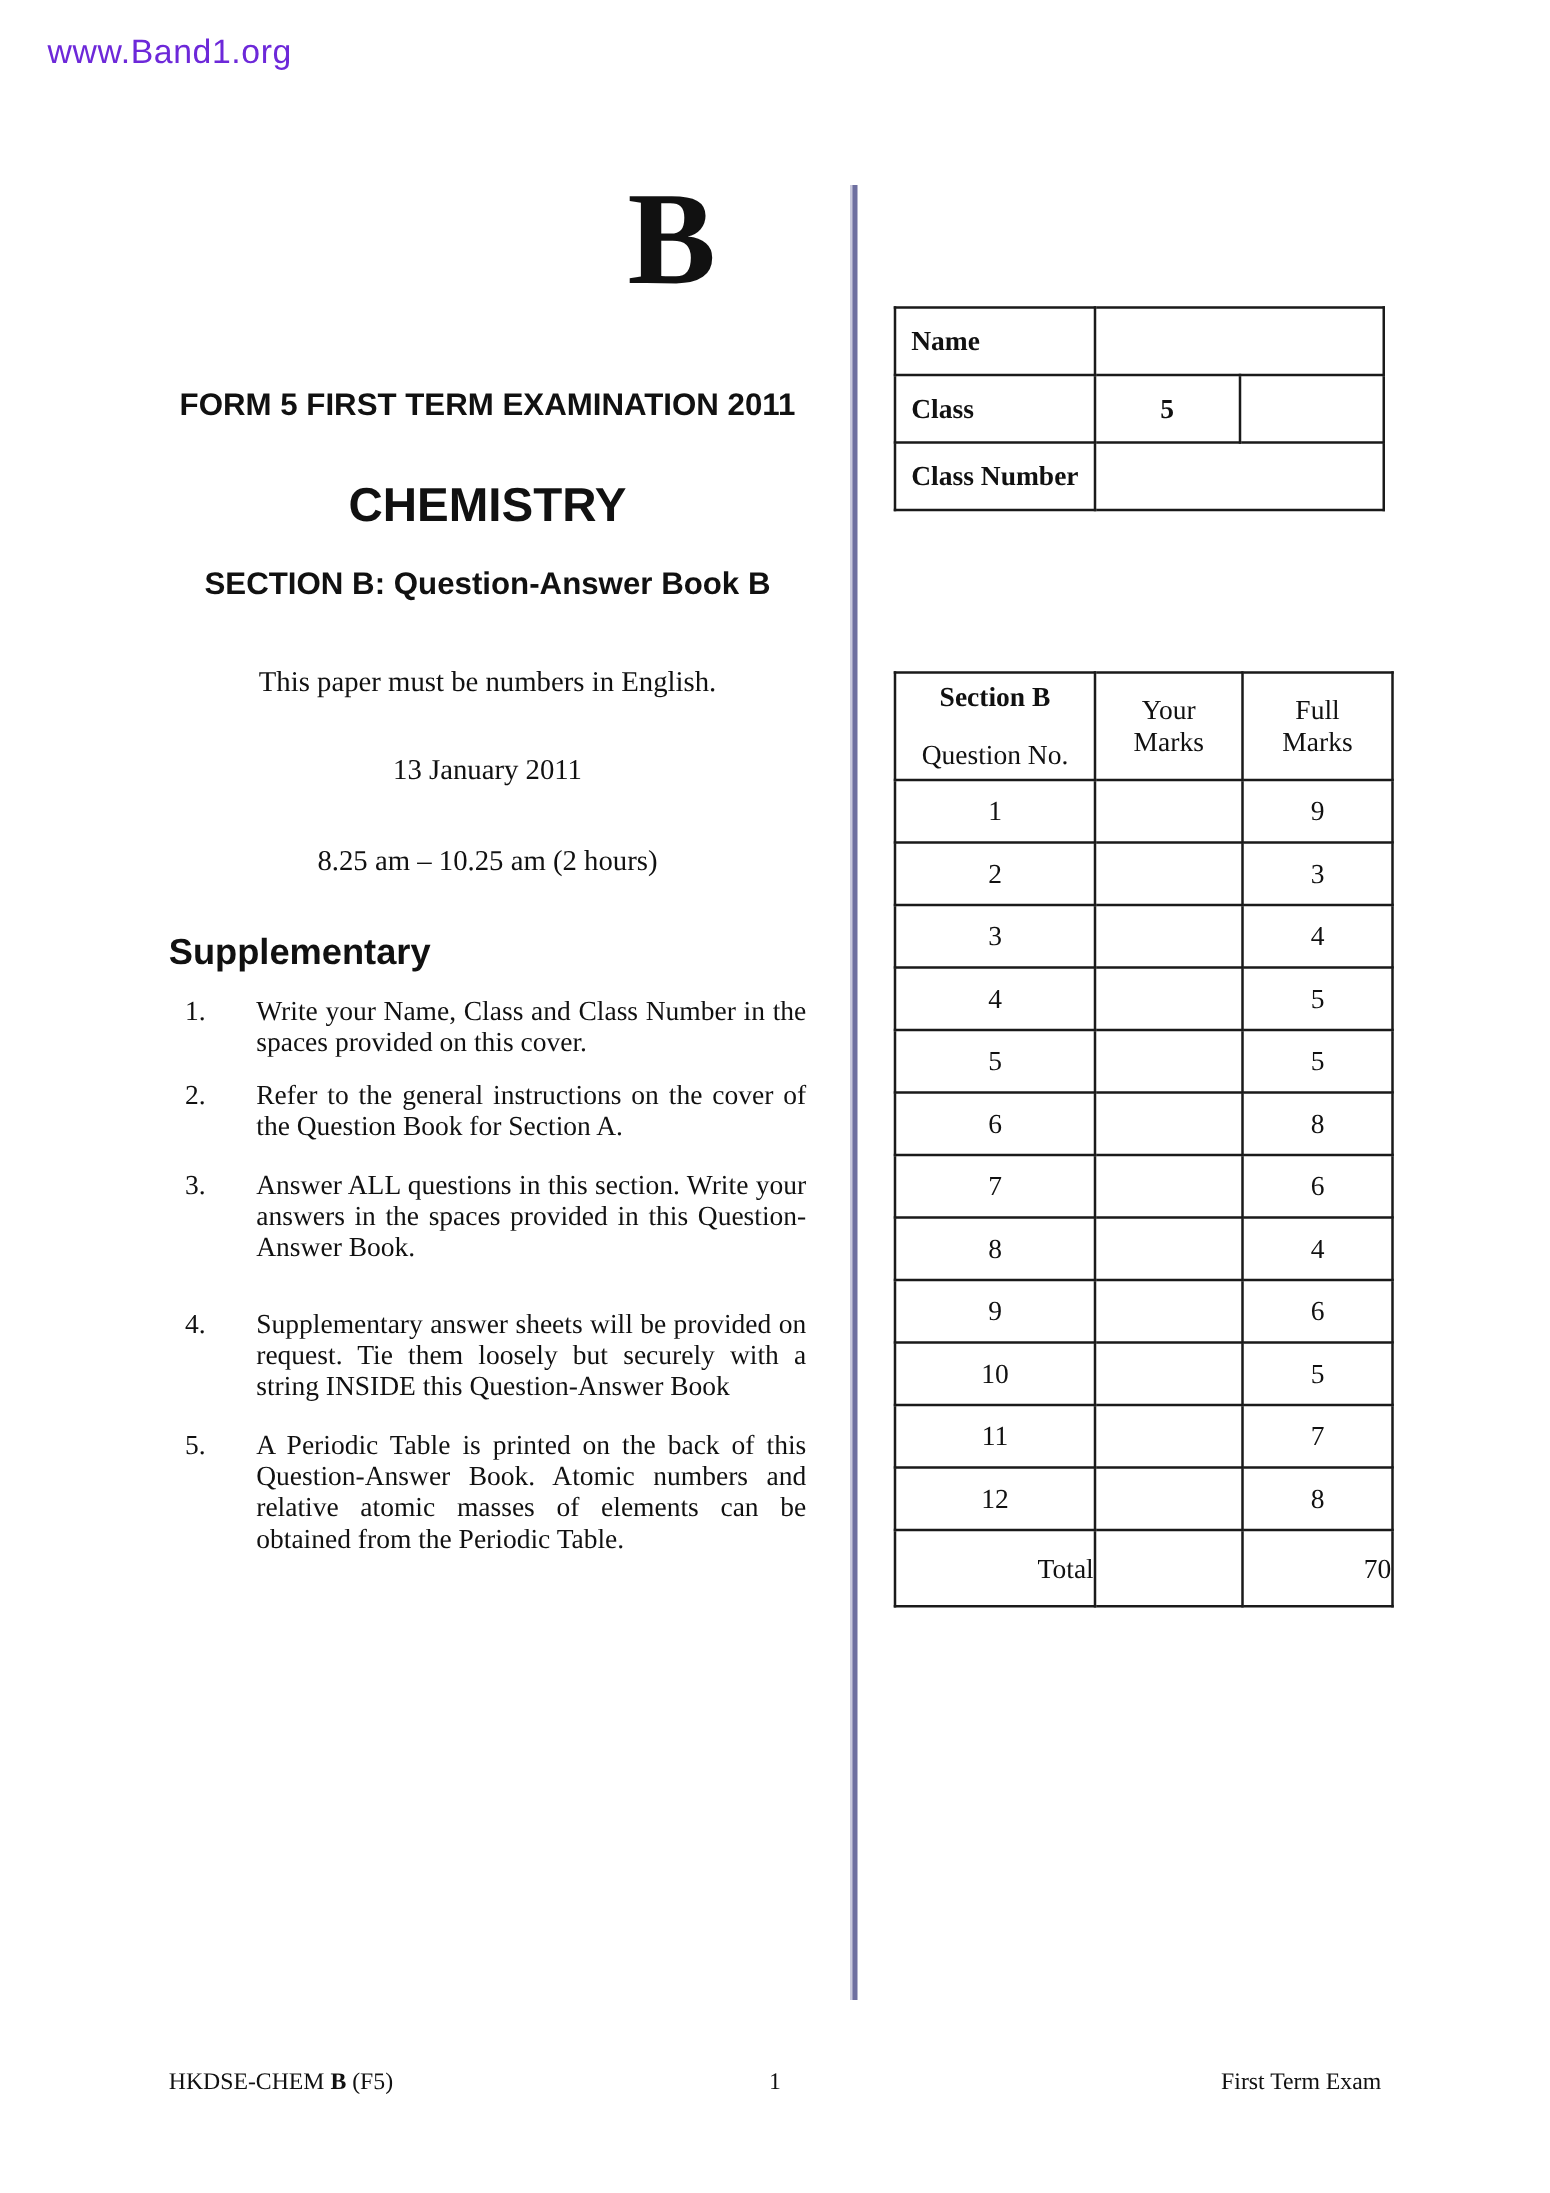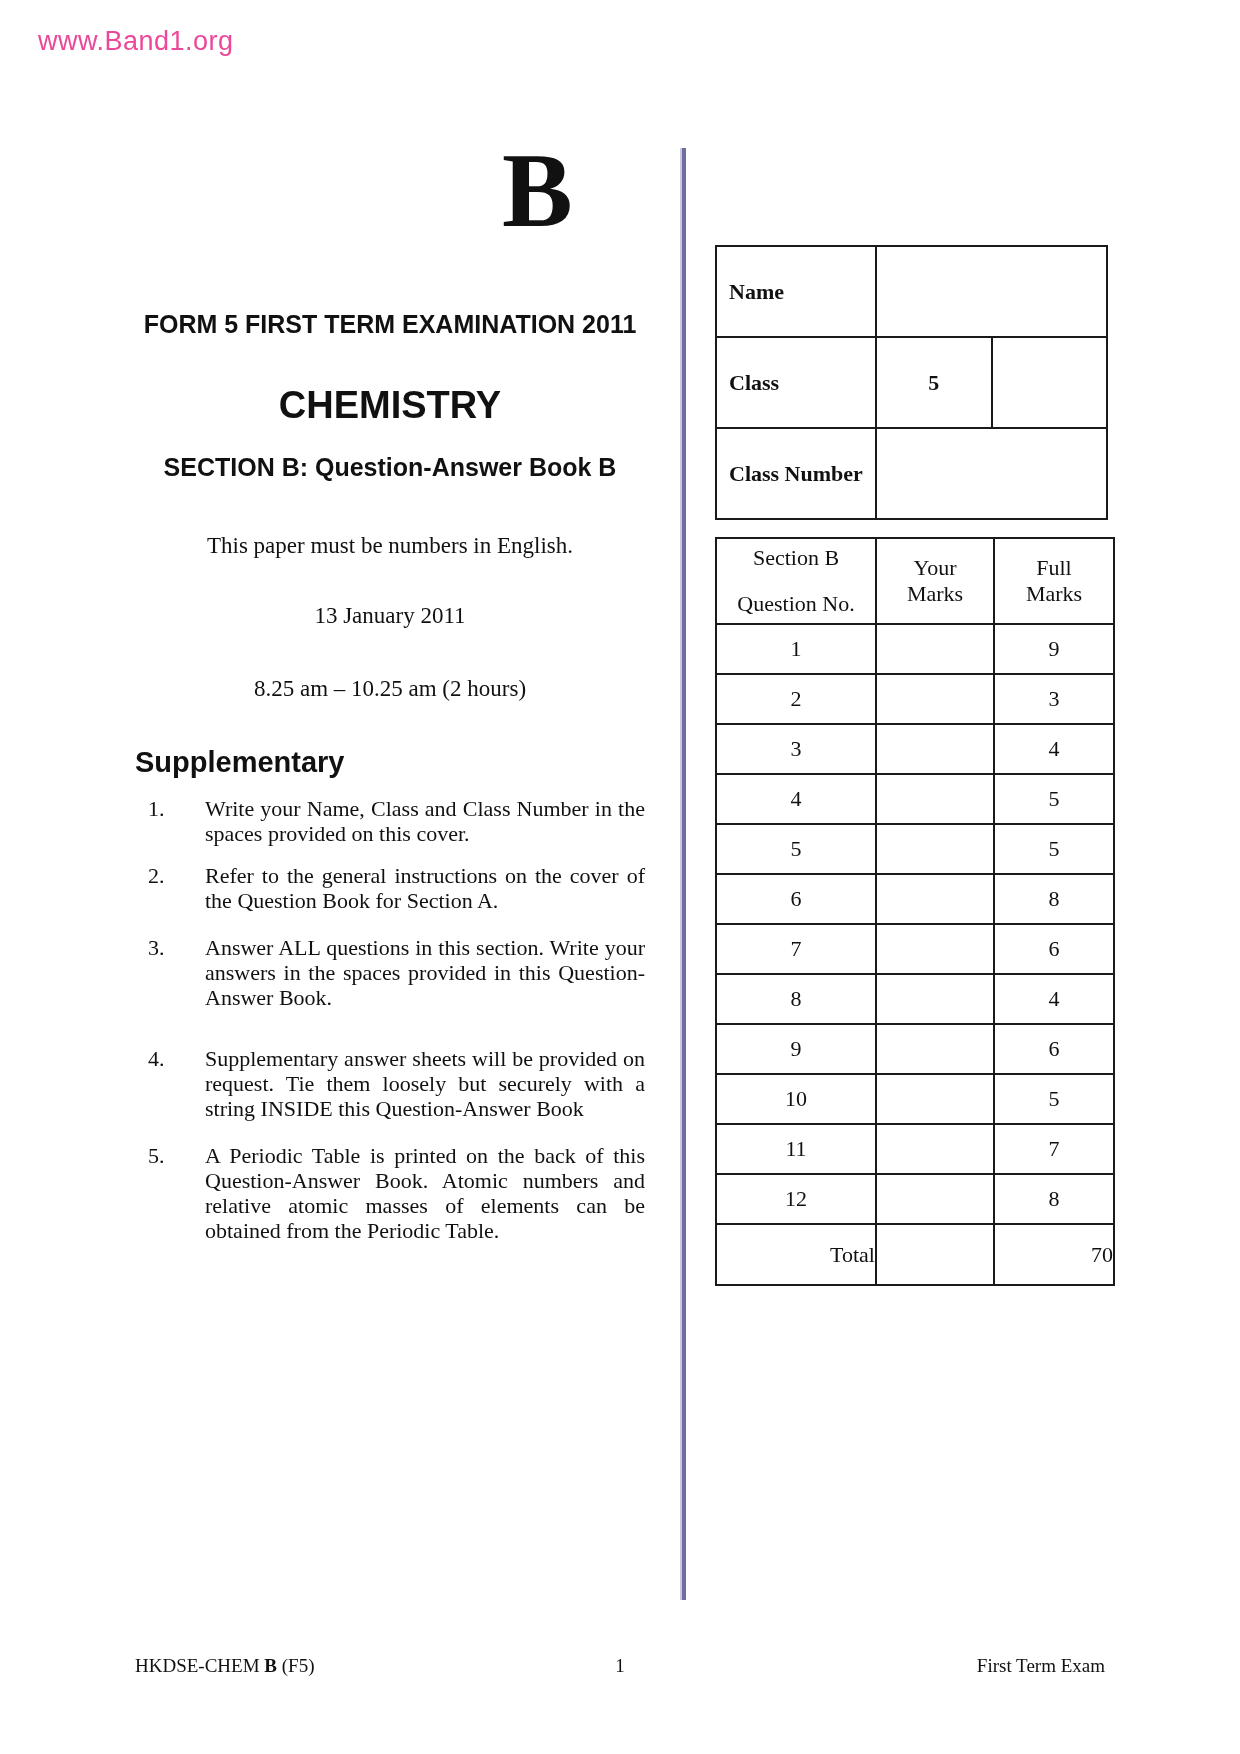--- a/index.html
+++ b/index.html
@@ -9,21 +9,21 @@
     position:relative;
     font-family:"Liberation Serif", serif;
     color:#111111;
     overflow:hidden;
   }
   .abs { position:absolute; }
 
   .watermark {
     left:38px; top:26px;
     font-family:"Liberation Sans", sans-serif;
-    font-size:27px; color:#ec4899;
+    font-size:27px; color:#6d28d9;
     letter-spacing:0.5px;
   }
 
   .big-b {
     left:502px; top:138px;
     font-family:"Liberation Serif", serif;
     font-weight:bold;
     font-size:106px; line-height:1.0;
   }
 
@@ -67,28 +67,28 @@
     left:680px; top:148px;
     width:6px; height:1452px;
     background:#6e6fa0;
     border-left:2px solid #c9c9dd;
   }
 
   table { border-collapse:collapse; table-layout:fixed; }
   td { border:2px solid #1a1a1a; font-size:22px; overflow:hidden; }
 
   .student-table { left:715px; top:245px; width:393px; }
-  .student-table td { height:91px; vertical-align:middle; }
+  .student-table td { height:54px; vertical-align:middle; }
   .student-table .label-cell { font-weight:bold; padding-left:12px; }
   .student-table .center-cell { text-align:center; font-weight:bold; }
 
   .marks-table { left:715px; top:537px; width:393px; }
   .marks-table td { text-align:center; vertical-align:middle; }
   .marks-table .hdr td { height:86px; }
-  .marks-table .hdr .sec-b { font-weight:normal; margin-bottom:20px; }
+  .marks-table .hdr .sec-b { font-weight:bold; margin-bottom:20px; }
   .marks-table .qrow td { height:50px; }
   .marks-table .total-row td { height:61px; font-weight:normal;text-align:right; }
 
   .footer {
     left:135px; top:1655px; width:970px;
     display:flex; align-items:baseline;
     font-size:19px;
   }
   .footer .f-left  { flex:1 1 0; text-align:left; }
   .footer .f-mid   { flex:0 0 auto; text-align:center; }

